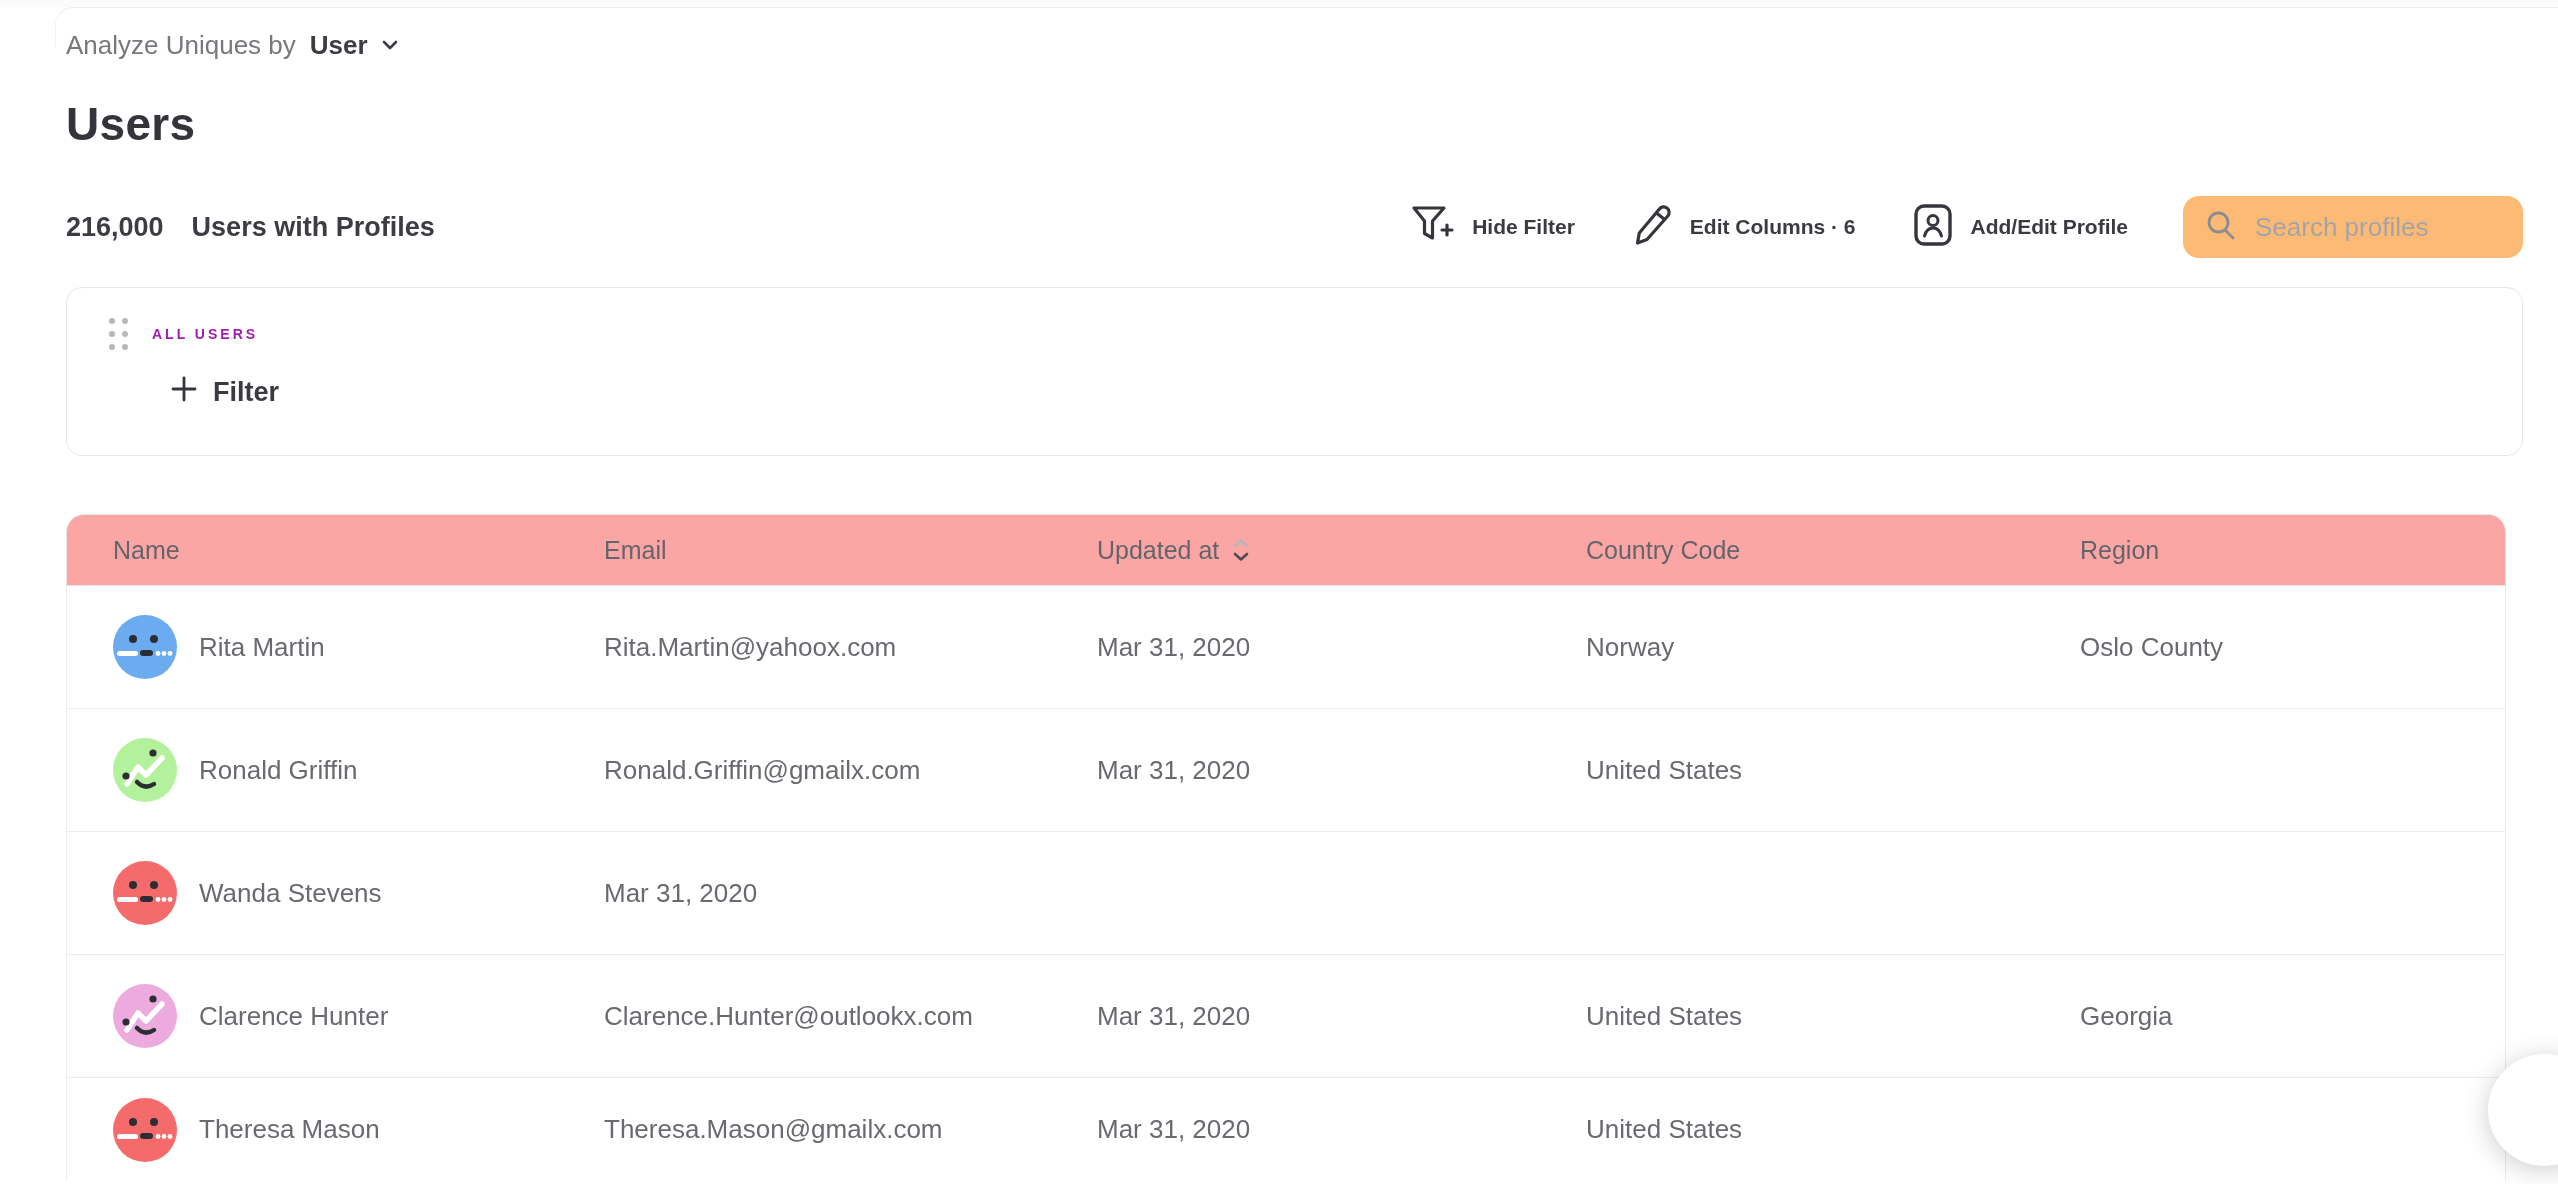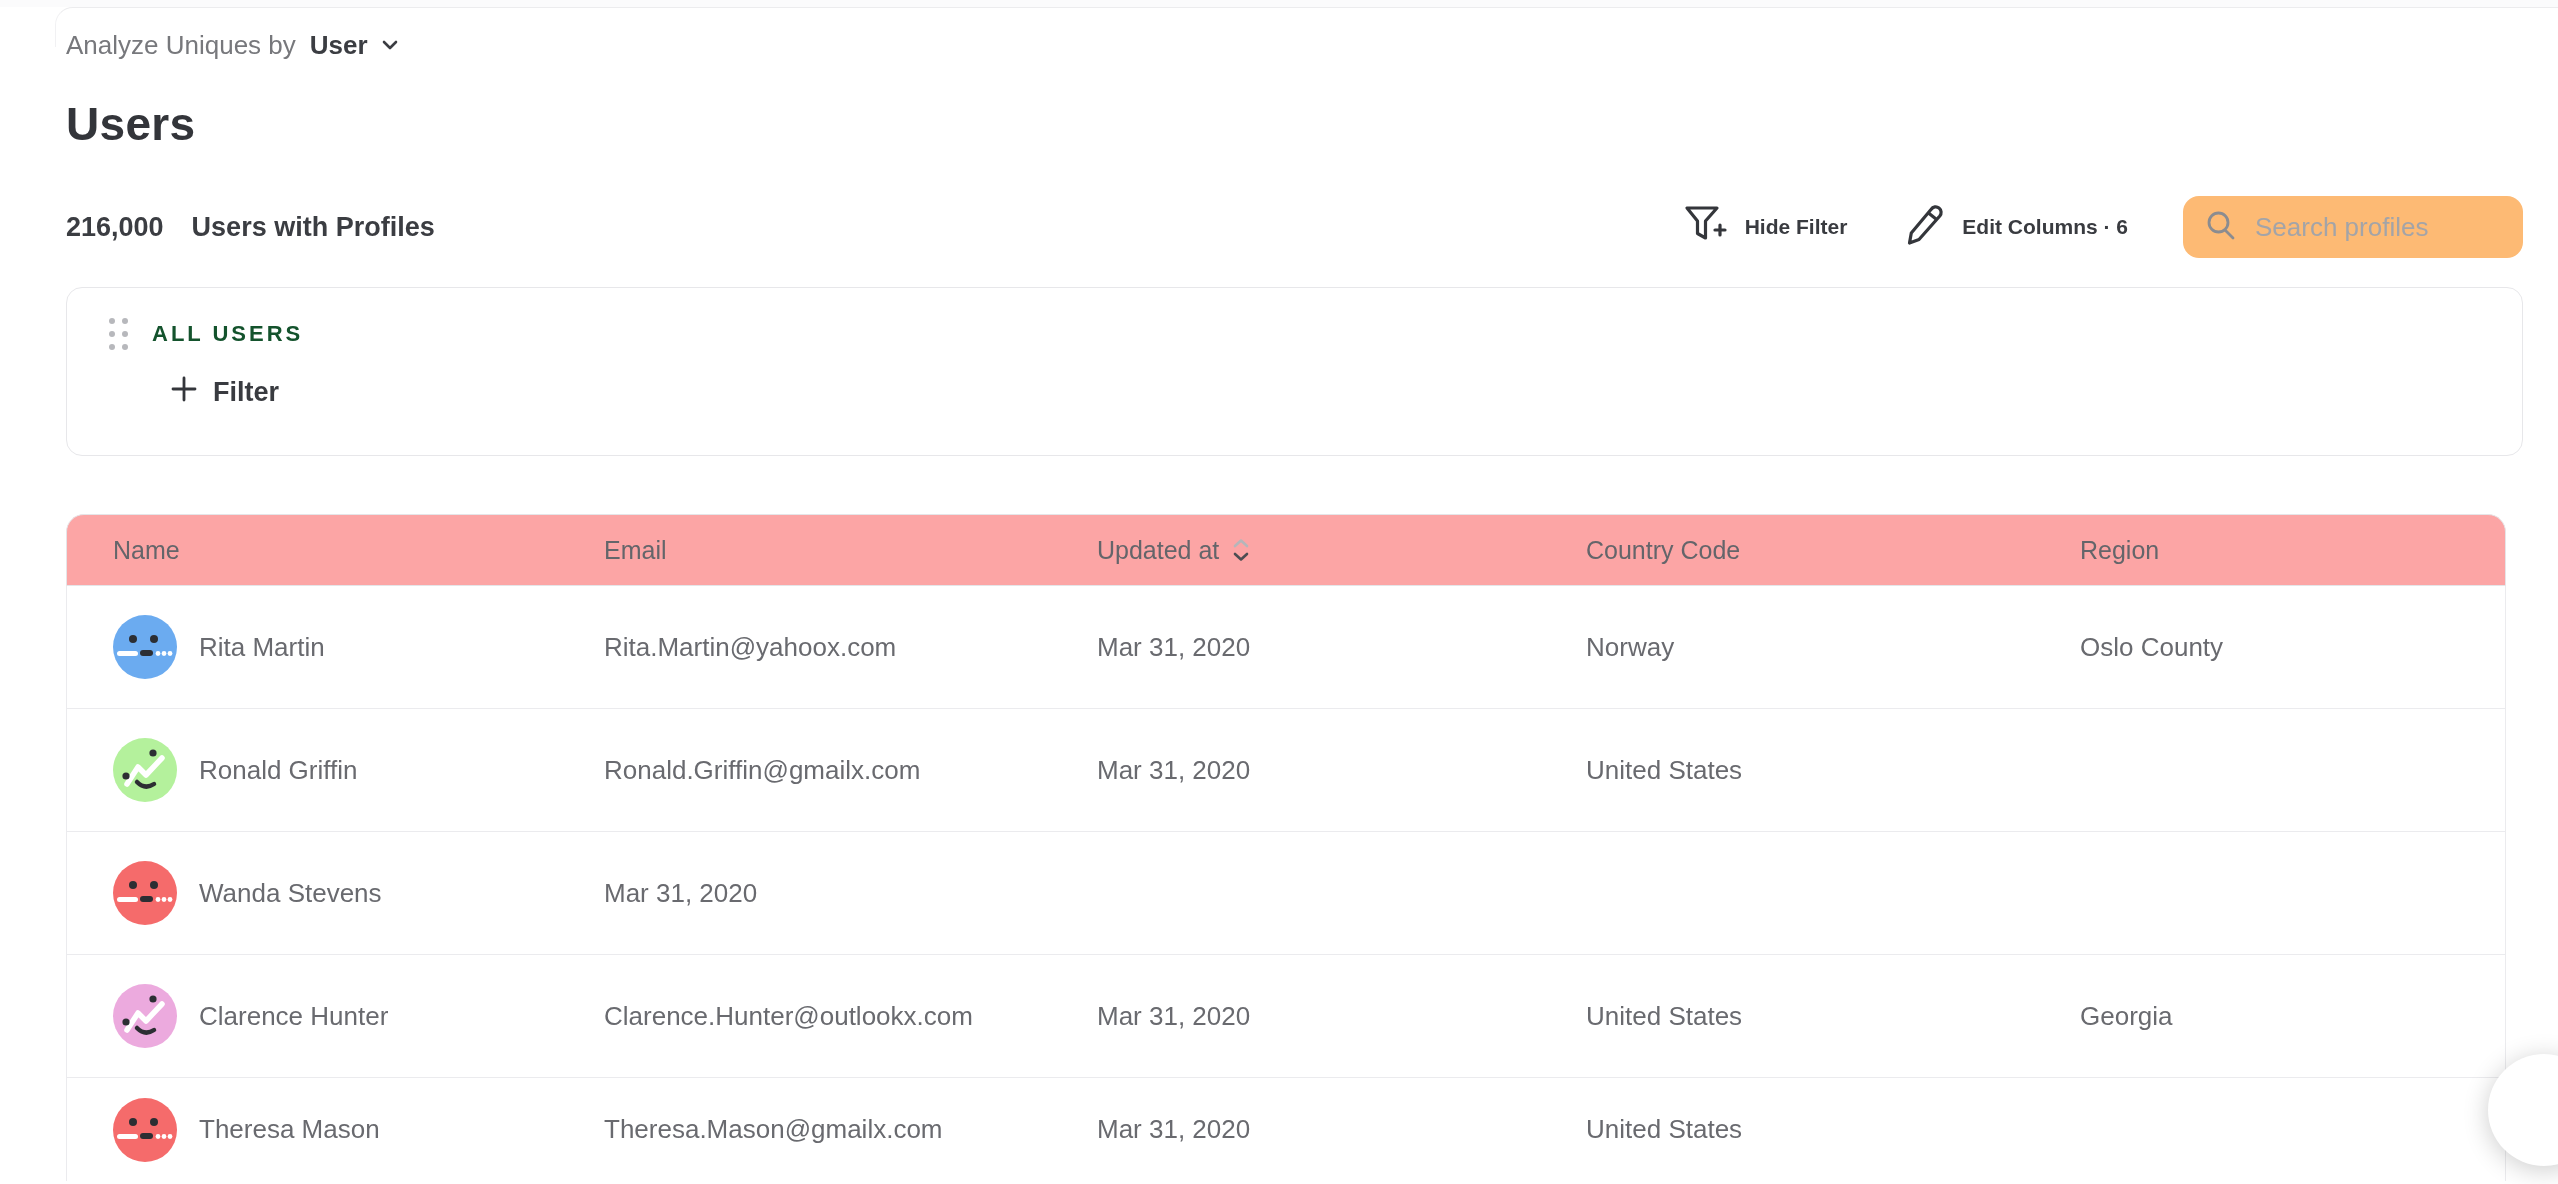--- a/index.html
+++ b/index.html
@@ -33,21 +33,21 @@
   .search-box input { border:none; outline:none; background:transparent; font-size:26px;
     font-family:inherit; color:#3b3d42; width:100%; }
   .search-box input::placeholder { color:#a3a4a8; }
 
   
   .filter-card { margin-top:29px; width:2457px; height:169px; background:#fff;
     border:1px solid #e7e7ea; border-radius:16px; padding:28px 0 0 42px; }
   .fc-row1 { display:flex; align-items:center; gap:24px; height:36px; }
   .drag-dots { display:grid; grid-template-columns:6px 6px; grid-auto-rows:6px; gap:7px; cursor:grab; }
   .drag-dots i { width:6px; height:6px; border-radius:50%; background:#b7b8bc; }
-  .group-label { font-size:22px; font-weight:600; letter-spacing:3px; color:#14532d; }
+  .group-label { font-size:14px; font-weight:600; letter-spacing:3px; color:#a21caf; }
   .add-filter { margin-top:22px; margin-left:60px; display:inline-flex; align-items:center; gap:14px;
     font-size:27px; font-weight:600; color:#393b40; cursor:pointer; background:none; border:none; font-family:inherit; }
 
   
   .table { margin-top:58px; width:2440px; }
   .t-header { display:grid; grid-template-columns:537px 493px 489px 494px 1fr;
     height:72px; align-items:center; background:#fca5a5; border:1px solid #e5e5e8;
     border-top-left-radius:18px; border-top-right-radius:18px; font-size:25px; color:#64656a; }
   .t-header .th { display:flex; align-items:center; gap:12px; cursor:pointer; }
   .t-header .th:first-child { padding-left:46px; }
@@ -102,20 +102,30 @@
       </button>
       <button class="tool-btn">
         <span>
           <svg width="44" height="44" viewBox="0 0 44 44" fill="none">
             <path d="M29 6.5c2-3 5.5-3.5 8-1.5s2.8 5.5.8 8L17 36.5 7.5 40l1.8-10L29 6.5z" stroke="#34363b" stroke-width="3.2" stroke-linejoin="round"></path>
             <path d="M26.5 10l7.5 6" stroke="#34363b" stroke-width="3.2"></path>
           </svg>
         </span>
         <span>Edit Columns · 6</span>
       </button>
+      <button class="tool-btn">
+        <span>
+          <svg width="44" height="46" viewBox="0 0 44 46" fill="none">
+            <rect x="5" y="4" width="34" height="38" rx="8" stroke="#34363b" stroke-width="3.4"></rect>
+            <circle cx="22" cy="18.5" r="5" stroke="#34363b" stroke-width="3"></circle>
+            <path d="M13.5 34c1.5-5.5 5-8 8.5-8s7 2.5 8.5 8" stroke="#34363b" stroke-width="3" stroke-linecap="round"></path>
+          </svg>
+        </span>
+        <span>Add/Edit Profile</span>
+      </button>
       <div class="search-box">
         <span>
           <svg width="36" height="36" viewBox="0 0 36 36" fill="none">
             <circle cx="15.5" cy="15.5" r="9.5" stroke="#8b8c90" stroke-width="2.8"></circle>
             <path d="M22.5 23.5L30 31" stroke="#8b8c90" stroke-width="2.8" stroke-linecap="round"></path>
           </svg>
         </span>
         <input type="text" placeholder="Search profiles" style="">
       </div>
     </div>

